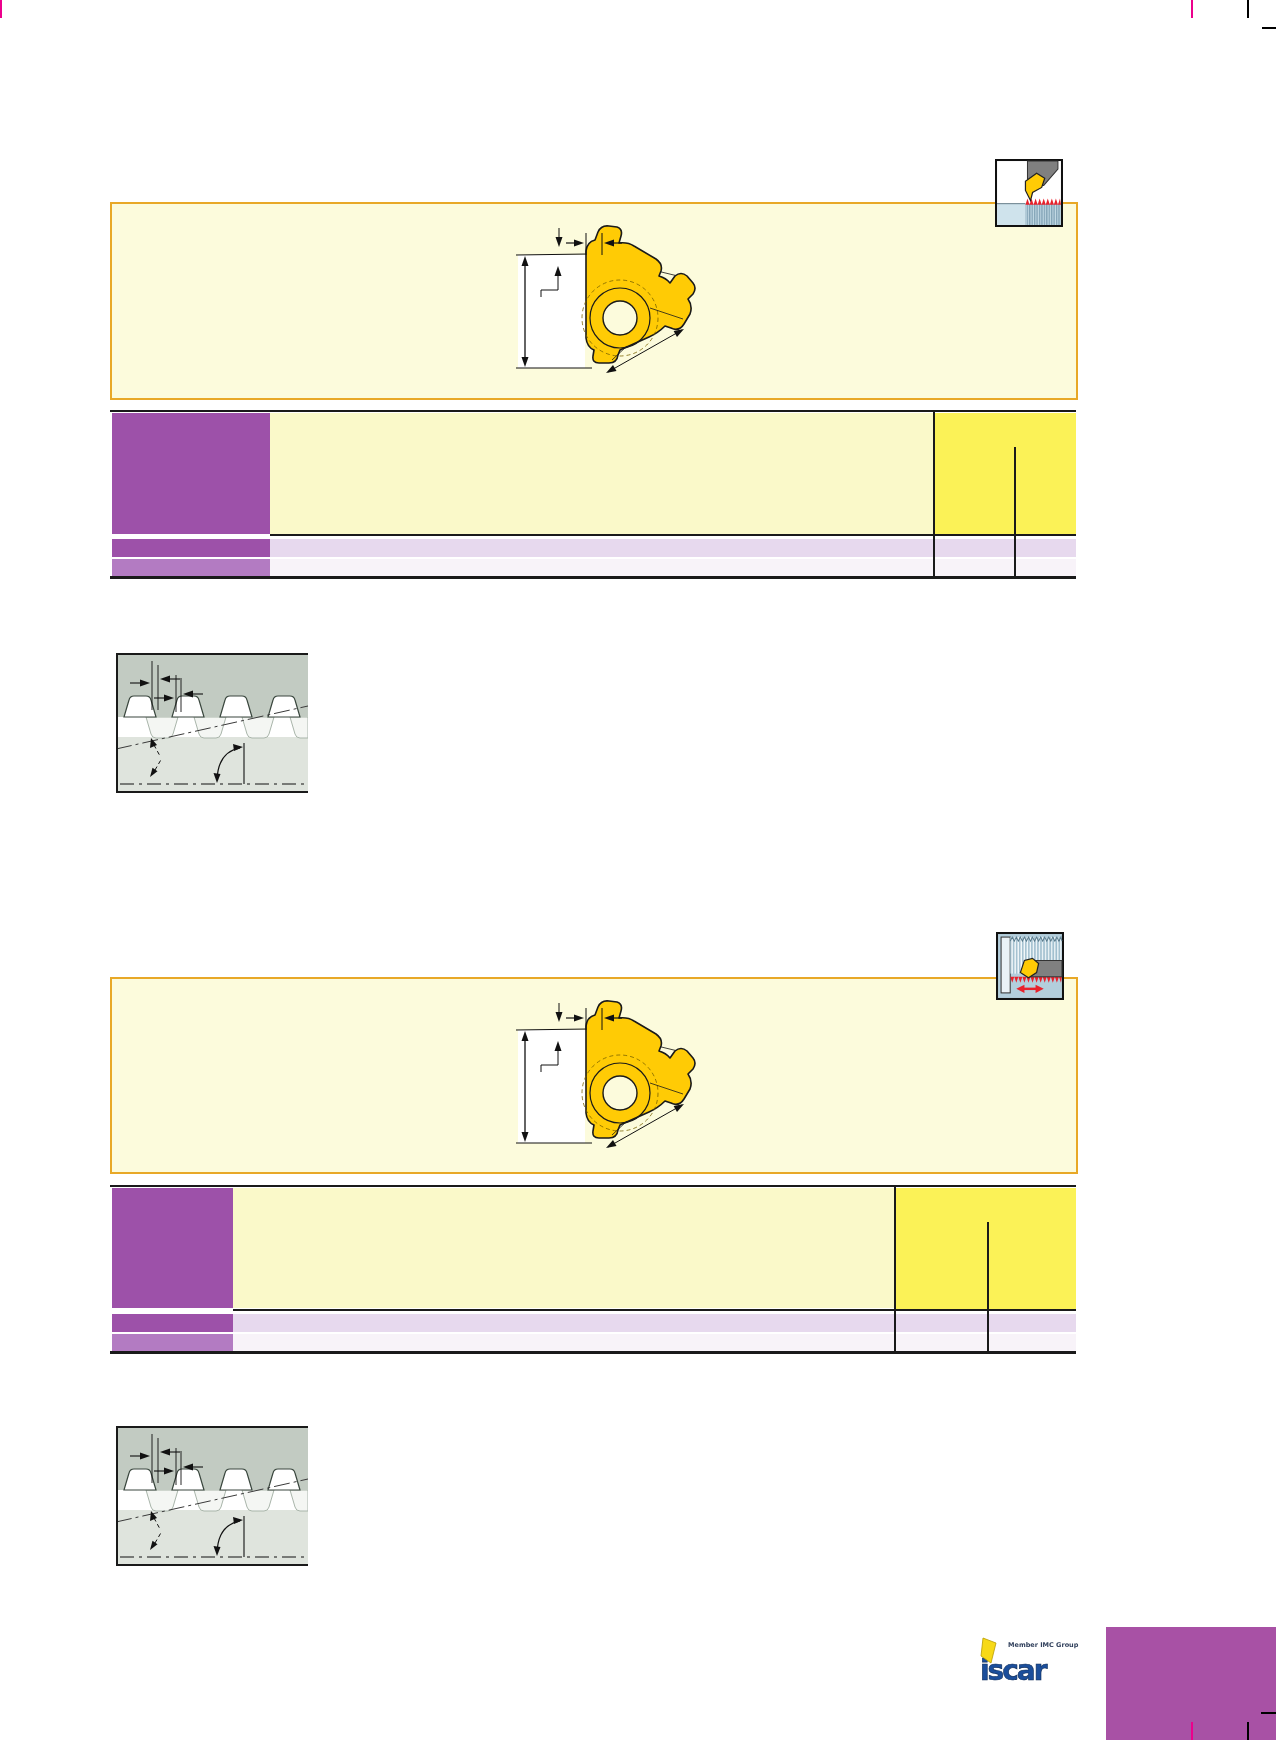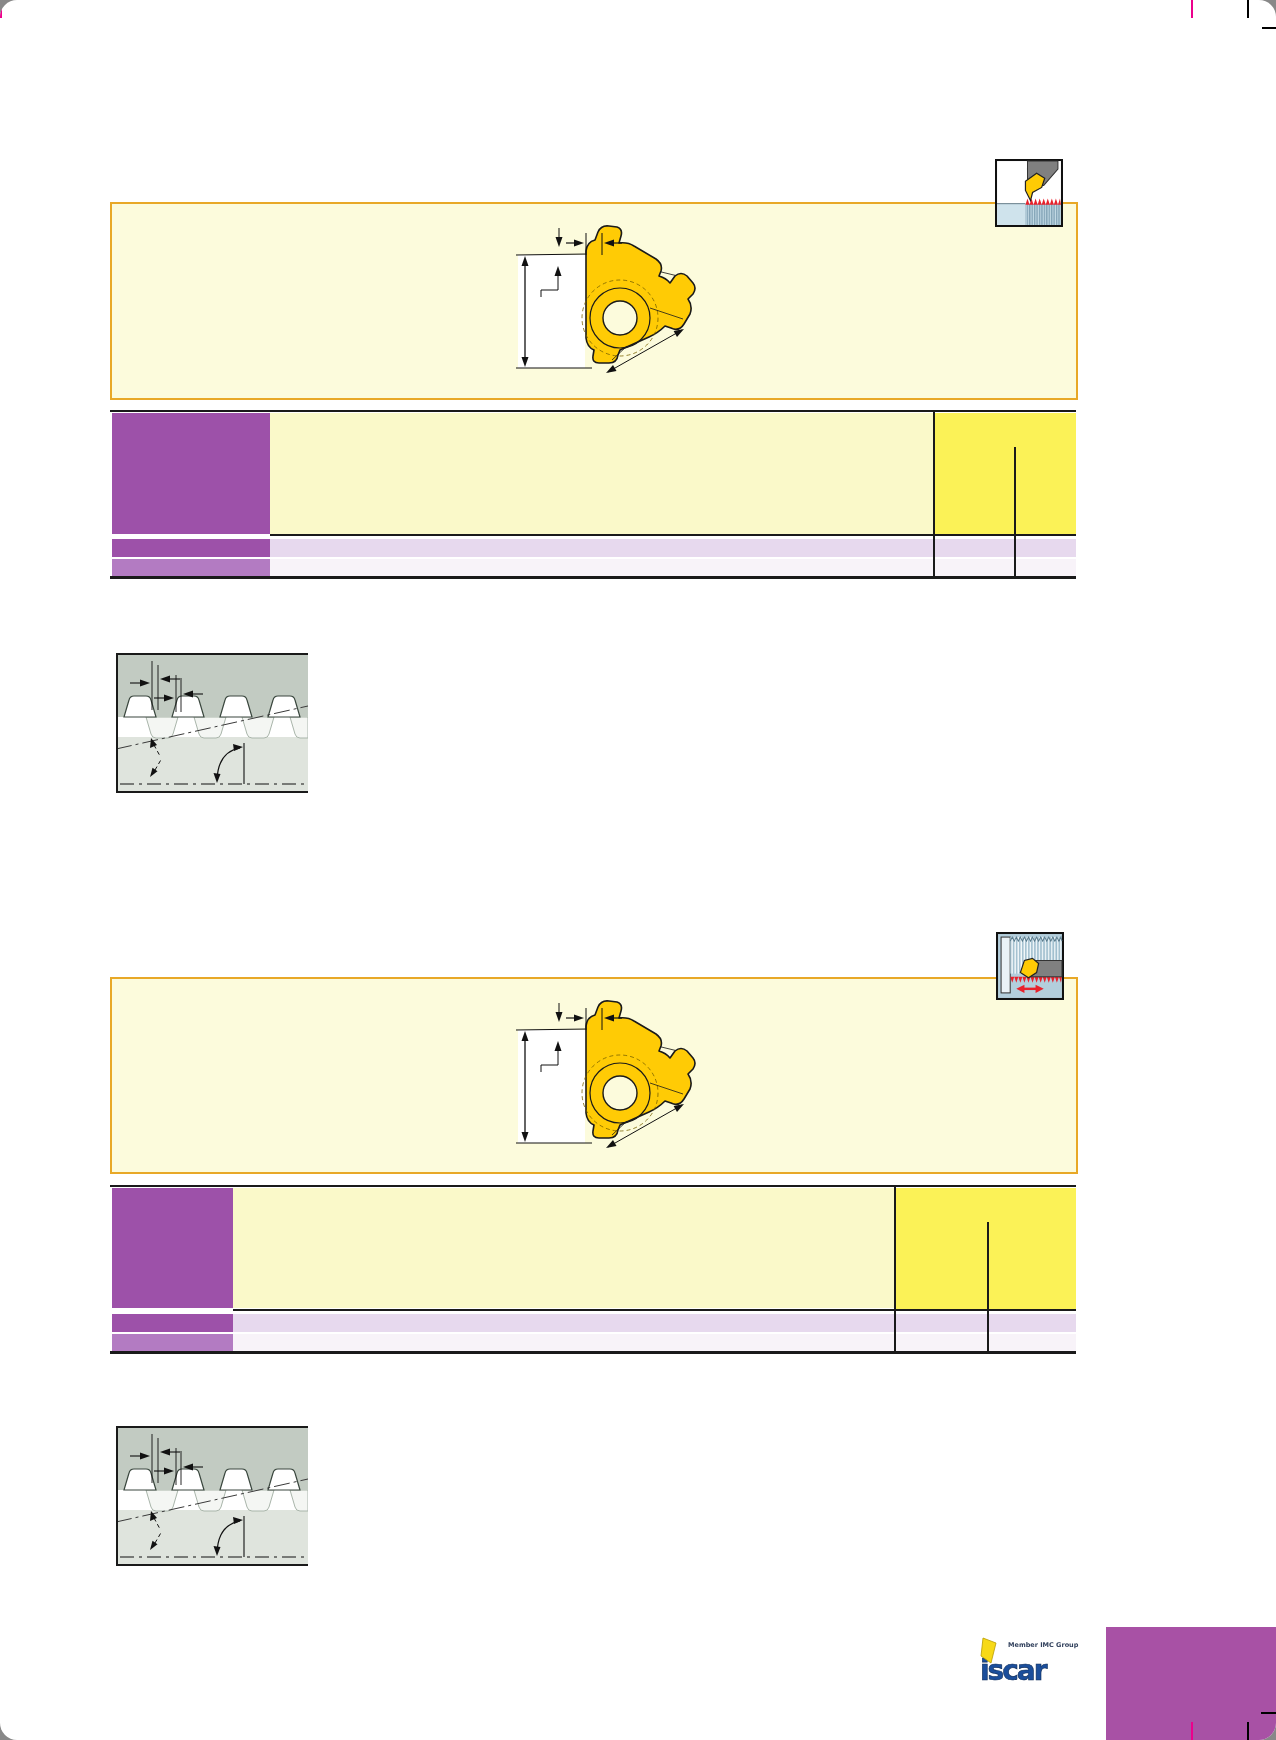--- a/index.html
+++ b/index.html
@@ -1,20 +1,19 @@
 <!DOCTYPE html>
 <html><head>
 <meta charset="utf-8">
 <style>
   html,body{margin:0;padding:0;background:#888;}
   #page{
     position:relative;width:1276px;height:1740px;background:#ffffff;
     margin:0 auto;overflow:hidden;
     font-family:"DejaVu Sans", sans-serif;
-    border-radius:17px;
   }
   .abs{position:absolute;}
   
   .crop-m{background:#EC008C;}
   .crop-k{background:#000000;}
   
   .panel{
     border:2px solid #E8A827;background:#FCFBDC;box-sizing:border-box;
   }
   

